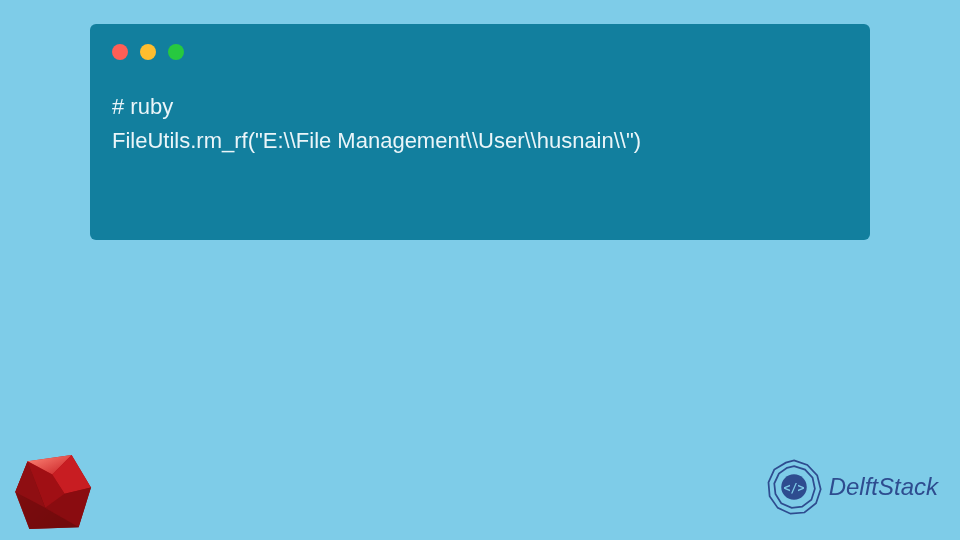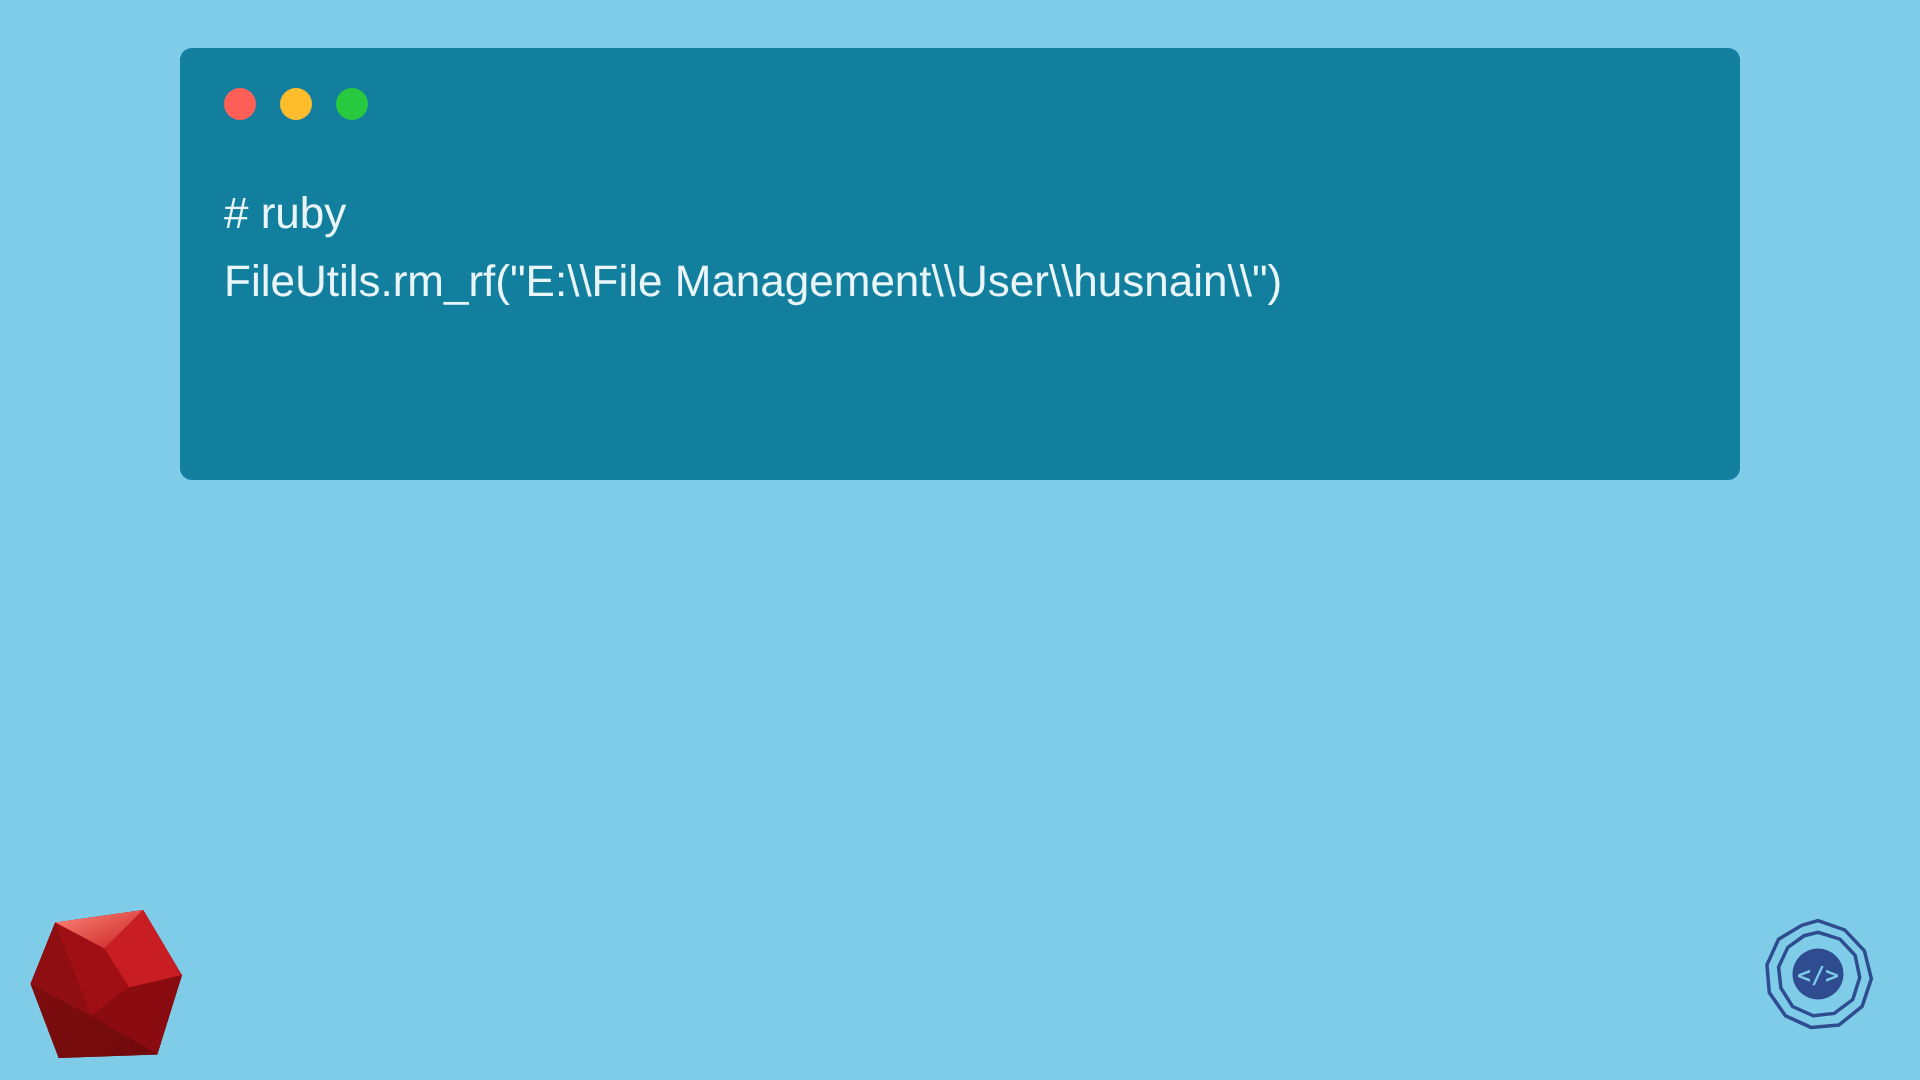--- a/index.html
+++ b/index.html
@@ -101,13 +101,14 @@
 
 <div class="logo-delft">
   <svg width="58" height="58" viewBox="0 0 100 100">
     <g fill="none" stroke="#2e4c8f" stroke-width="3">
       <polygon points="50,4 73,12 90,30 96,54 88,78 68,94 44,96 22,86 8,66 6,42 16,20 36,8"></polygon>
       <polygon points="50,14 69,20 82,34 86,53 80,72 64,84 46,86 28,78 18,62 16,44 24,27 38,17"></polygon>
     </g>
     <circle cx="50" cy="50" r="22" fill="#2e4c8f"></circle>
     <text x="50" y="58" text-anchor="middle" fill="#7ecce8" font-size="20" font-family="monospace" font-weight="bold">&lt;/&gt;</text>
   </svg>
+  <span class="delft-text">DelftStack</span>
 </div>
 
 </body></html>

